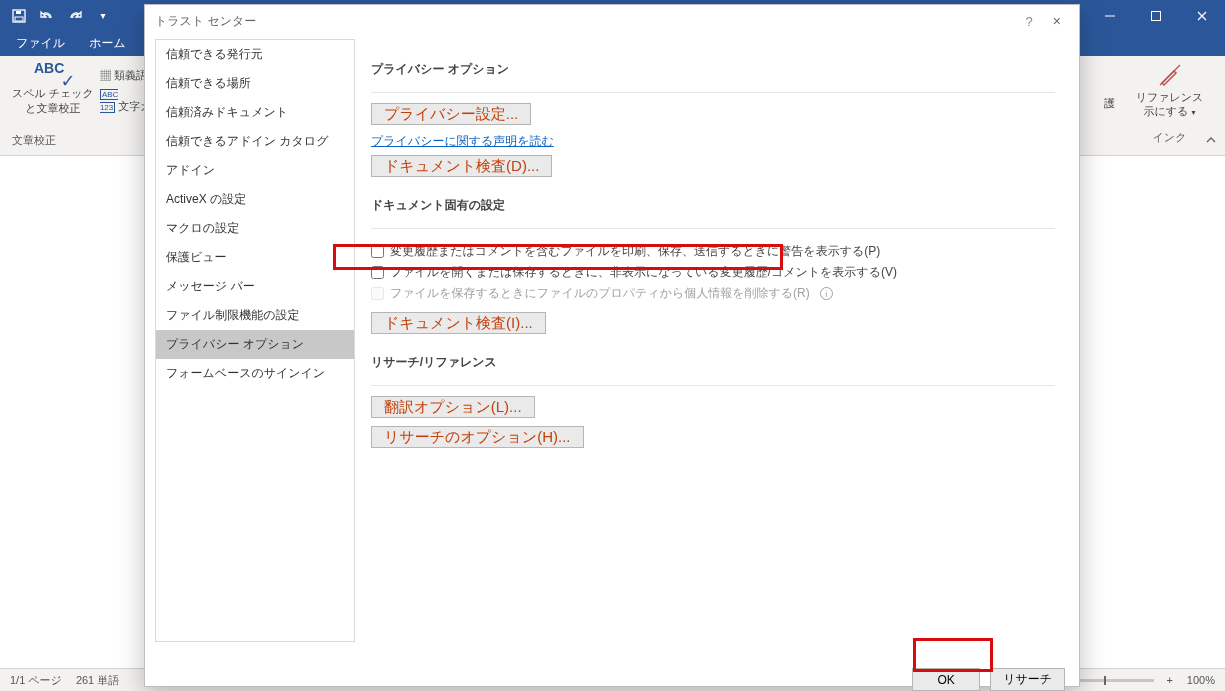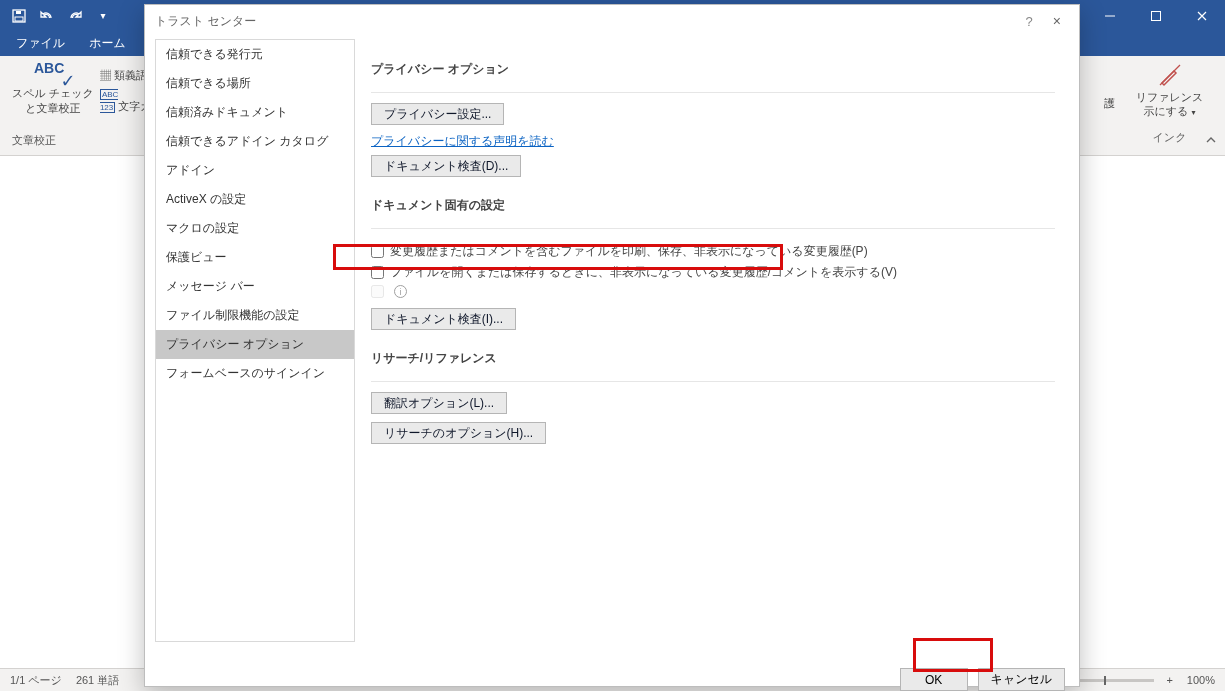--- a/index.html
+++ b/index.html
@@ -39,21 +39,21 @@
 .dlg-title .close{ font-size:14px; color:#666; padding:2px 8px;}
 .dlg-body { display:flex; height: calc(100% - 32px - 42px); }
 .dlg-footer { height:42px; display:flex; align-items:center; justify-content:flex-end; padding-right:14px; gap:10px;}
 .dlg-nav { width:200px; border:1px solid #d9d9d9; margin:2px 6px 2px 10px; background:#fff; overflow:hidden;}
 .dlg-nav .item { padding:6px 10px; font-size:12px; color:#333; white-space:nowrap;}
 .dlg-nav .item.sel { background:#c8c8c8;}
 .dlg-main { flex:1; padding:16px 24px 8px 10px; overflow:hidden; color:#444;}
 .section-title { font-weight:600; color:#444; font-size:12px; margin:12px 0 14px 0;}
 .section-title:first-child{ margin-top:8px;}
 .section-body { border-top:1px solid #e6e6e6; padding-top:10px; margin-bottom:4px;}
-.dlg-btn { min-width:100px; height:22px; padding:0 12px; background:#eaeaea; border:1px solid #b5b5b5; font-size:12px; color:#0f172a; display:inline-flex; align-items:center; margin-bottom:8px;}
+.dlg-btn { min-width:100px; height:22px; padding:0 12px; background:#eaeaea; border:1px solid #b5b5b5; font-size:15px; color:#c2410c; display:inline-flex; align-items:center; margin-bottom:8px;}
 .link { color:#0b63c3; text-decoration:underline; font-size:12px; display:inline-block; margin-bottom:5px;}
 .chk-row { display:flex; align-items:center; gap:6px; margin:4px 0; font-size:12px;}
 .chk-row input[type=checkbox]{ width:13px; height:13px;}
 .chk-row.disabled{ color:#a0a0a0;}
 .chk-row.disabled input{ opacity:.5;}
 .info-dot{ display:inline-flex; width:13px;height:13px; border:1px solid #a0a0a0; border-radius:50%; align-items:center; justify-content:center; font-size:9px; color:#a0a0a0; margin-left:4px;}
 
 
 .hl-box{ position:absolute; border:3px solid #d80c0c; background:transparent; pointer-events:none;}
 .hl1{ left:333px; top:244px; width:450px; height:26px;}
@@ -197,41 +197,42 @@
       <div class="section-body">
         <button class="dlg-btn">プライバシー設定...</button><br>
         <a class="link" href="#">プライバシーに関する声明を読む</a><br>
         <button class="dlg-btn">ドキュメント検査(D)...</button>
       </div>
 
       <div class="section-title">ドキュメント固有の設定</div>
       <div class="section-body">
         <label class="chk-row">
           <input type="checkbox" style="">
-          <span>変更履歴またはコメントを含むファイルを印刷、保存、非表示になっている変更履歴(P)</span>
+          <span>変更履歴またはコメントを含むファイルを印刷、保存、送信するときに警告を表示する(P)</span>
         </label>
         <label class="chk-row">
           <input type="checkbox" style="">
           <span>ファイルを開くまたは保存するときに、非表示になっている変更履歴/コメントを表示する(V)</span>
         </label>
         <label class="chk-row disabled">
           <input type="checkbox" disabled="" style="">
+          <span>ファイルを保存するときにファイルのプロパティから個人情報を削除する(R)</span>
           <span class="info-dot">i</span>
         </label>
         <div style="height:6px;"></div>
         <button class="dlg-btn">ドキュメント検査(I)...</button>
       </div>
 
       <div class="section-title">リサーチ/リファレンス</div>
       <div class="section-body">
         <button class="dlg-btn">翻訳オプション(L)...</button><br>
         <button class="dlg-btn">リサーチのオプション(H)...</button>
       </div>
     </div>
   </div>
   <div class="dlg-footer">
     <button class="footer-btn">OK</button>
-    <button class="footer-btn">キャンセル</button>
+    <button class="footer-btn">リサーチ</button>
   </div>
 </div>
 
 <div class="hl-box hl1"></div>
 <div class="hl-box hl2"></div>
 
 </body></html>

